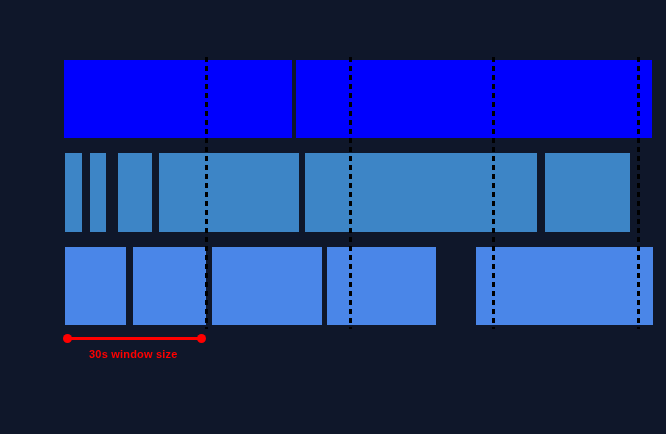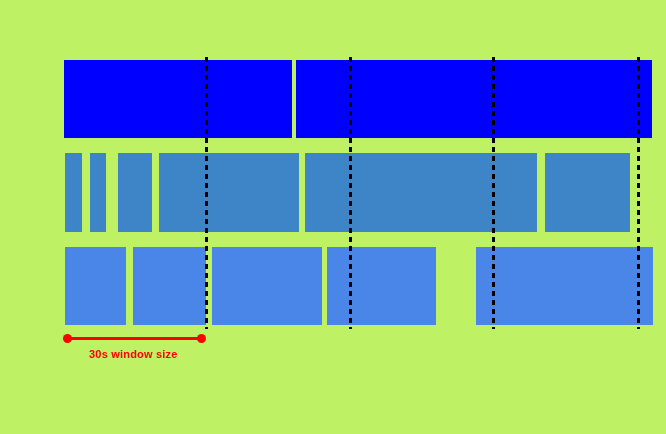--- a/index.html
+++ b/index.html
@@ -1,17 +1,17 @@
 <!DOCTYPE html>
 <html><head>
 <meta charset="utf-8">
 <style>
   html,body{margin:0;padding:0;background:#ffffff;}
   .canvas{
-    position:relative;width:666px;height:434px;background:#bef264;overflow:hidden;
+    position:relative;width:666px;height:434px;background:#0f172a;overflow:hidden;
     font-family:"Liberation Sans", sans-serif;
   }
   .row{position:absolute;left:0;right:0;}
   .seg{position:absolute;top:0;bottom:0;}
   .dash-line{
     position:absolute;width:3px;top:57px;height:272px;
     background:repeating-linear-gradient(180deg,#000 0 5px,transparent 5px 9px);
   }
   .arrow-line{position:absolute;height:3px;border-radius:1px;}
   .arrow-dot{position:absolute;width:9px;height:9px;border-radius:50%;}

